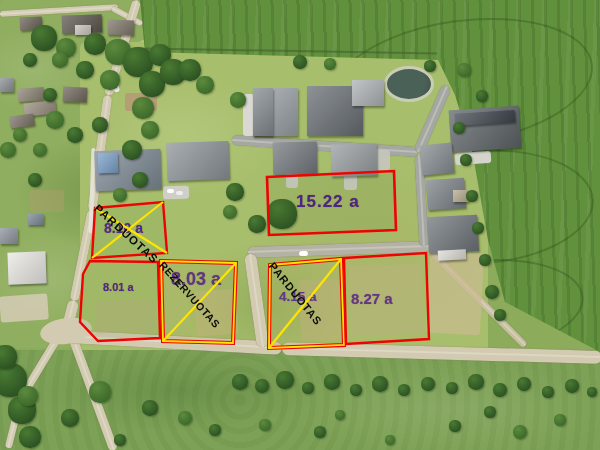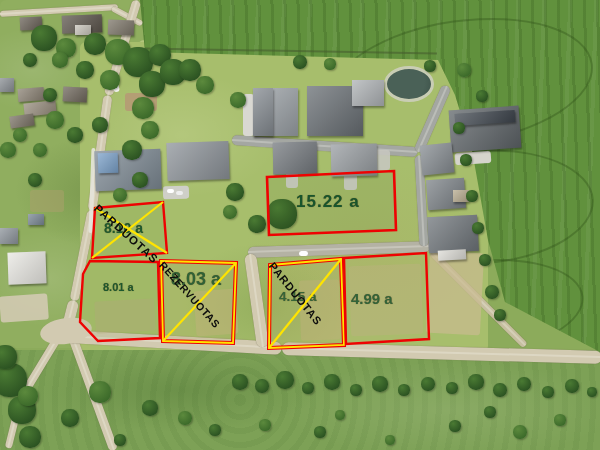--- a/index.html
+++ b/index.html
@@ -42,21 +42,21 @@
     z-index:5;text-shadow:0 0 2px rgba(255,255,255,.15);}
   #watermark span{position:static;}
   .wm-logo{position:relative !important;width:26px;height:24px;display:inline-block;}
   .wm-logo b{position:absolute;width:12px;height:12px;background:rgba(255,255,255,.42);
              border-radius:50% 50% 50% 0;}
   .wm-petal-top{left:7px;top:0;transform:rotate(135deg);}
   .wm-petal-left{left:1px;top:9px;transform:rotate(45deg);}
   .wm-petal-right{left:13px;top:9px;transform:rotate(-135deg);}
   
   #plot-overlay{left:0;top:0;z-index:7;}
-  .area-label{z-index:6;font-weight:800;color:#14532d;white-space:nowrap;
+  .area-label{z-index:6;font-weight:800;color:#4c1d95;white-space:nowrap;
     text-shadow:0 0 1px rgba(90,0,0,.55);}
   .status-label{z-index:8;font-weight:800;color:#0c0c0c;white-space:nowrap;
     transform-origin:left top;}
   #lbl-area-1{left:104px;top:220px;font-size:14px;}
   #lbl-area-2{left:103px;top:281px;font-size:11px;}
   #lbl-area-3{left:171px;top:269px;font-size:18px;text-align:right;}
   #lbl-area-4{left:279px;top:289px;font-size:13.5px;}
   #lbl-area-5{left:351px;top:290px;font-size:15px;}
   #lbl-area-6{left:296px;top:192px;font-size:17px;letter-spacing:1px;}
   #lbl-status-1{left:100px;top:202px;transform:rotate(42deg);font-size:11.5px;letter-spacing:1.2px;}
@@ -243,21 +243,21 @@
       <div style="left: 335px; top: 410px; width: 10px; height: 10px; border-radius: 46%; background: radial-gradient(circle at 35% 30%, rgb(92, 138, 61), rgb(60, 106, 42) 75%); box-shadow: rgba(0, 0, 0, 0.3) 1px 1px 2px;"></div>
       <div style="left: 484px; top: 406px; width: 12px; height: 12px; border-radius: 46%; background: radial-gradient(circle at 35% 30%, rgb(74, 122, 51), rgb(44, 83, 34) 75%); box-shadow: rgba(0, 0, 0, 0.3) 1px 1px 2px;"></div>
       <div style="left: 554px; top: 414px; width: 12px; height: 12px; border-radius: 46%; background: radial-gradient(circle at 35% 30%, rgb(92, 138, 61), rgb(60, 106, 42) 75%); box-shadow: rgba(0, 0, 0, 0.3) 1px 1px 2px;"></div>
     </div>
 
 
   <div class="area-label" id="lbl-area-1">8.10 a</div>
   <div class="area-label" id="lbl-area-2">8.01 a</div>
   <div class="area-label" id="lbl-area-3">8.03 a</div>
   <div class="area-label" id="lbl-area-4">4.15 a</div>
-  <div class="area-label" id="lbl-area-5">4.99 a</div>
+  <div class="area-label" id="lbl-area-5">8.27 a</div>
   <div class="area-label" id="lbl-area-6">15.22 a</div>
 
   <svg id="plot-overlay" width="600" height="450" viewBox="0 0 600 450">
 
     <polygon points="95,208 163,202 167,253 92,258" fill="rgba(110,150,60,.12)" stroke="#ee0202" stroke-width="2.4"></polygon>
     <line x1="95" y1="208" x2="167" y2="253" stroke="#ffe400" stroke-width="2.2"></line>
     <line x1="92" y1="258" x2="163" y2="202" stroke="#ffe400" stroke-width="2.2"></line>
 
     <polygon points="90,261 158,262 160,338 98,341 80,322 83,274" fill="rgba(110,150,60,.10)" stroke="#ee0202" stroke-width="2.4"></polygon>
 

